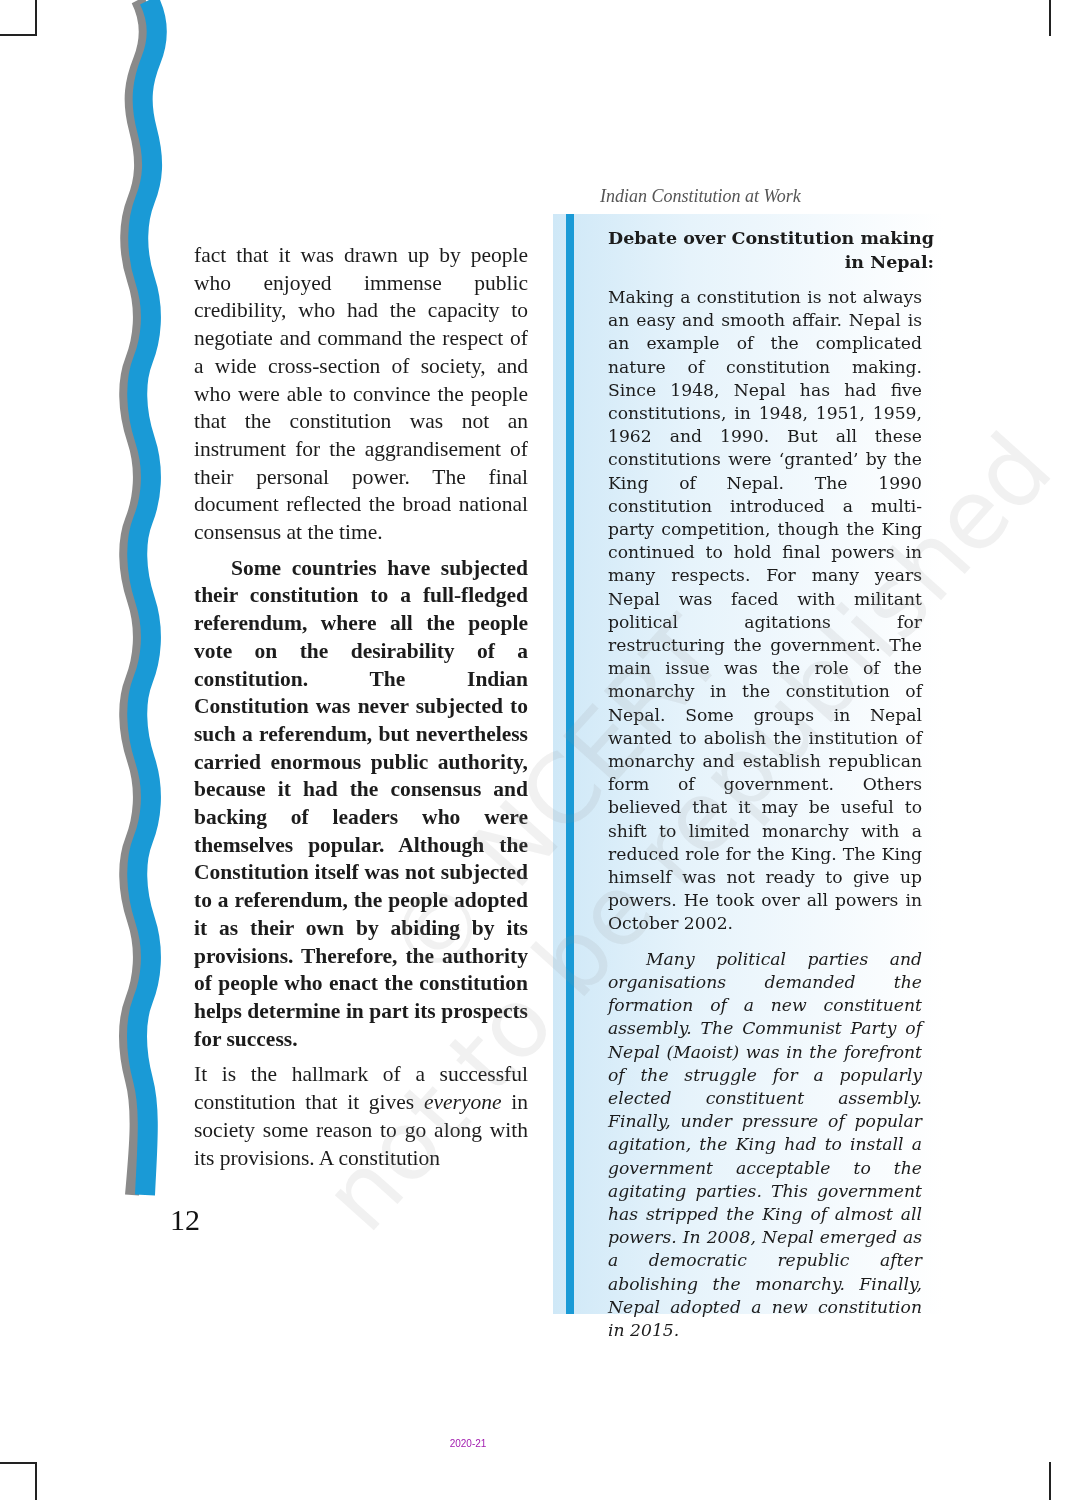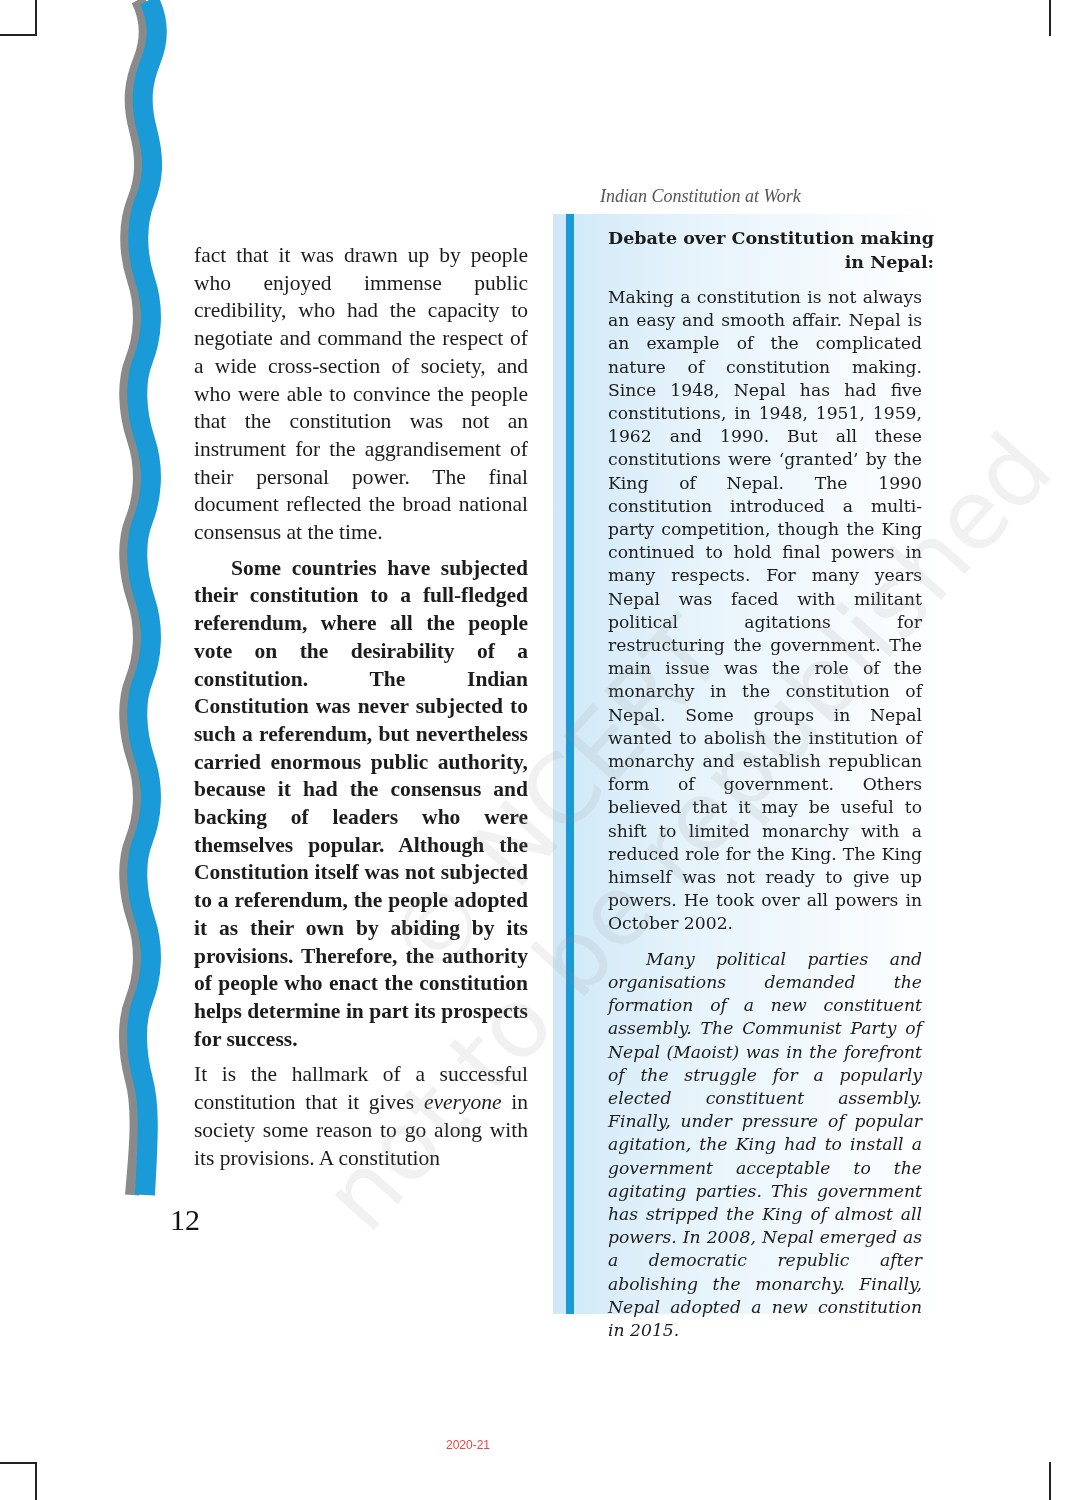--- a/index.html
+++ b/index.html
@@ -41,21 +41,21 @@
   .box-title { font-weight: bold; font-size: 17.5px; line-height: 24px; text-align: right; margin: 0; }
   .box-content p { margin: 12px; }
   .box-content p.indent { text-indent: 38px; font-style: italic; }
   .watermark {
     position: absolute; left: 150px; top: 720px; width: 900px; text-align: center;
     transform: rotate(-48deg); font-family: "DejaVu Sans", sans-serif; font-size: 96px;
     color: rgba(150,150,150,0.13); white-space: nowrap; pointer-events: none; line-height: 120px;
   }
   .footer-year {
     position: absolute; left: 0; width: 936px; top: 1438px; text-align: center;
-    font-family: "Liberation Sans", sans-serif; font-size: 12px; color: #ef4444;
+    font-family: "Liberation Sans", sans-serif; font-size: 10px; color: #a21caf;
   }
 </style>
 </head>
 <body>
 
 <div class="crop" style="left:0;top:34px;width:36px;height:2px;"></div>
 <div class="crop" style="left:35px;top:0;width:2px;height:36px;"></div>
 <div class="crop" style="left:1049px;top:0;width:2px;height:36px;"></div>
 <div class="crop" style="left:0;top:1462px;width:37px;height:2px;"></div>
 <div class="crop" style="left:35px;top:1462px;width:2px;height:38px;"></div>

